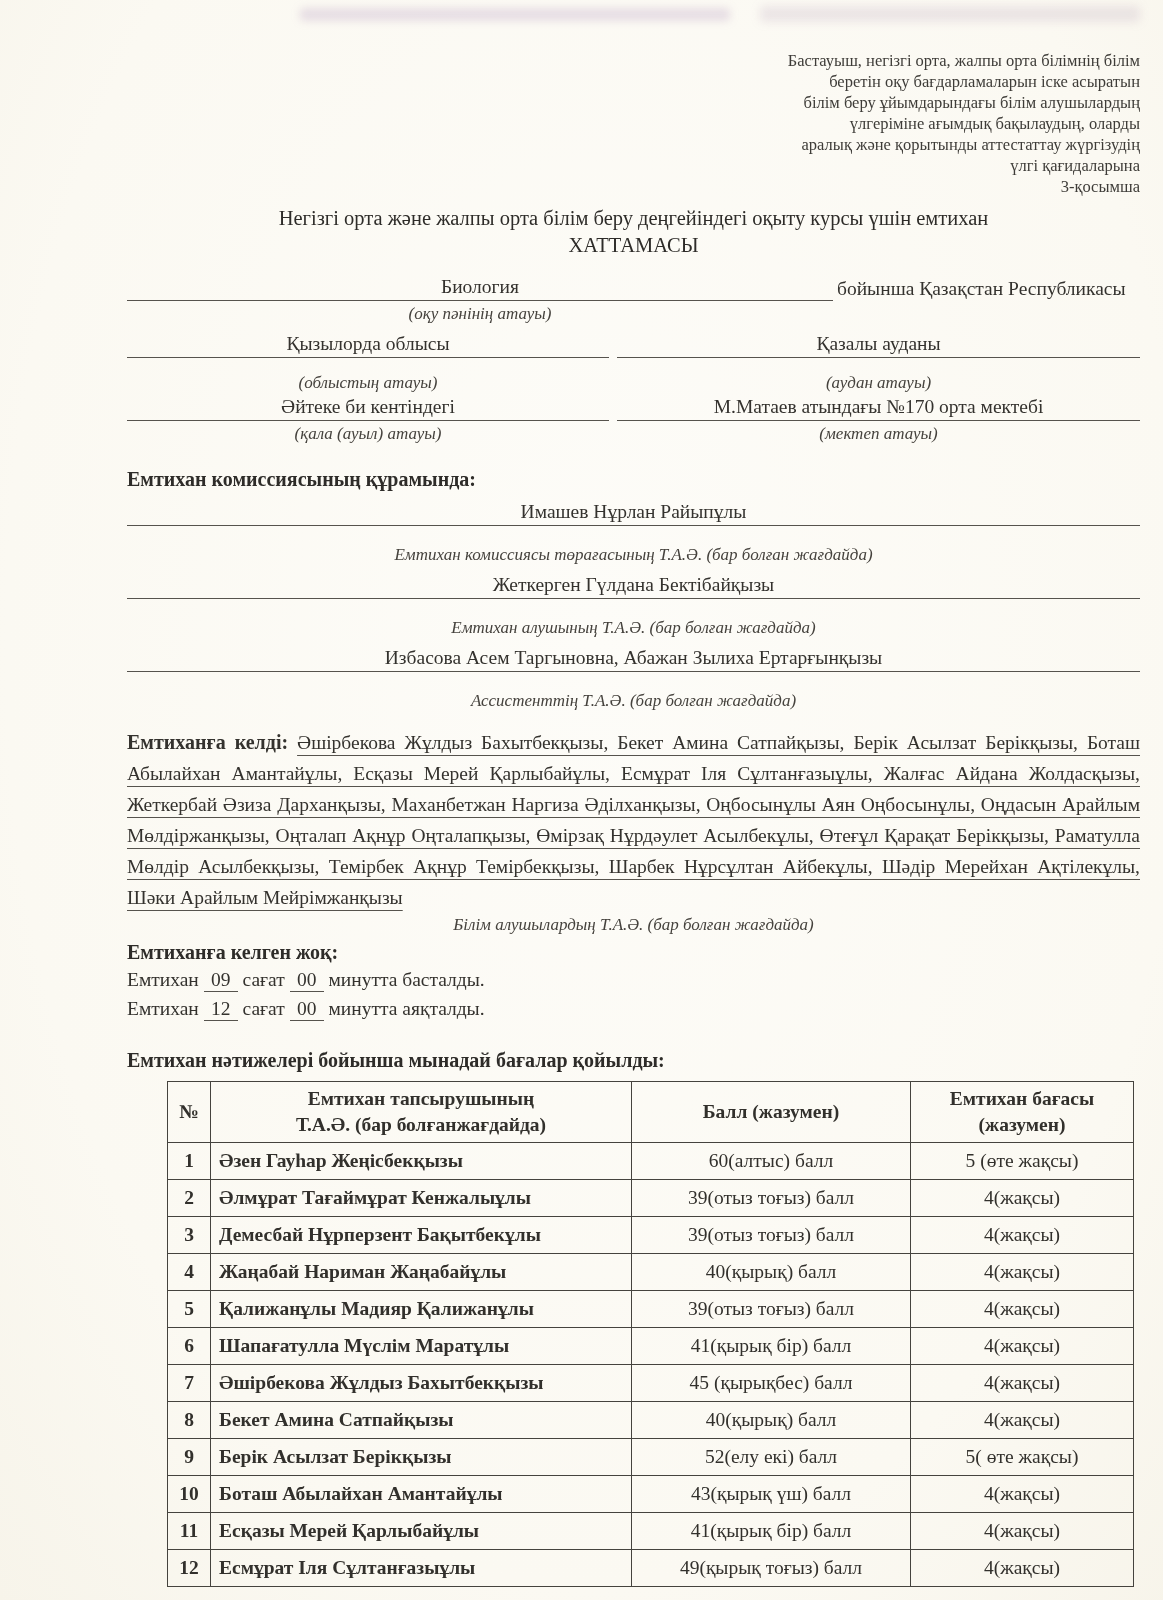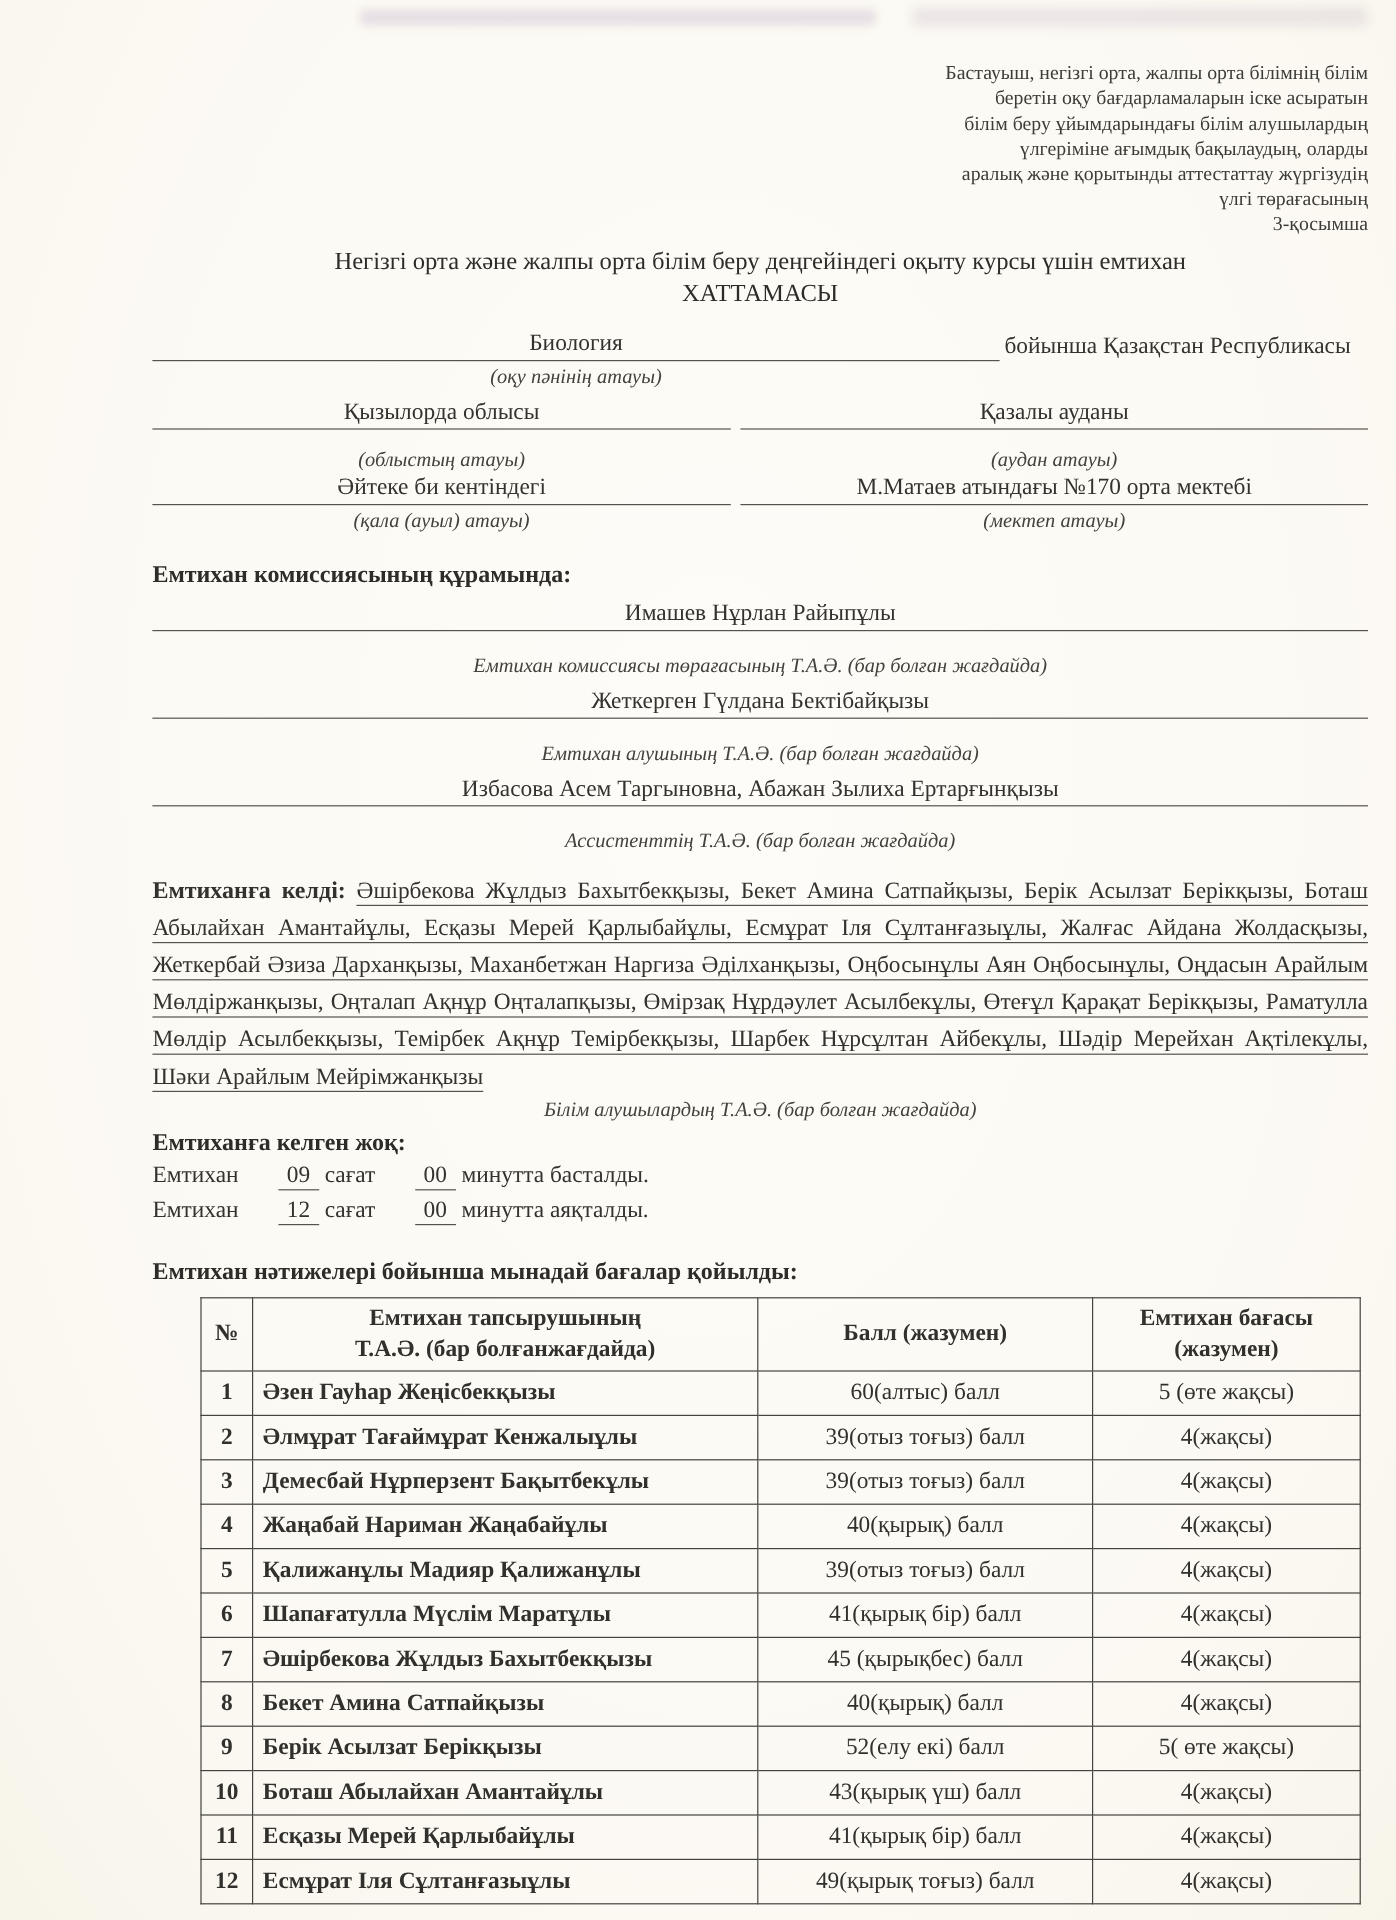--- a/index.html
+++ b/index.html
@@ -53,21 +53,21 @@
     text-decoration-color:#56534d;
     text-decoration-thickness:1.3px;
     text-underline-offset:6px;
   }
   .att-cap { text-align:center; margin-top:1px; }
 
   .absent-heading { margin-top:4px; }
   .timing { font-size:19.5px; line-height:29px; }
   .timing .u {
     display:inline-block; min-width:30px; text-align:center;
-    border-bottom:1.5px solid #56534d; line-height:22px; padding:0 2px;margin-left:28px;
+    border-bottom:1.5px solid #56534d; line-height:22px; padding:0 2px;
   }
 
   .results-heading { margin-top:24px; }
 
   table.results {
     margin:8px 0 0 40px; border-collapse:collapse;
     font-size:19.5px; color:#32302c;
   }
   table.results th, table.results td {
     border:1.6px solid #45433e; padding:3px 8px;
@@ -87,21 +87,21 @@
   <div class="artifact a2"></div>
 
   <div class="content">
 
     <div class="corner">
       <div>Бастауыш, негізгі орта, жалпы орта білімнің білім</div>
       <div>беретін оқу бағдарламаларын іске асыратын</div>
       <div>білім беру ұйымдарындағы білім алушылардың</div>
       <div>үлгеріміне ағымдық бақылаудың, оларды</div>
       <div>аралық және қорытынды аттестаттау жүргізудің</div>
-      <div>үлгі төрағасының</div>
+      <div>үлгі қағидаларына</div>
       <div>3-қосымша</div>
     </div>
 
     <div class="title">
       <div>Негізгі орта және жалпы орта білім беру деңгейіндегі оқыту курсы үшін емтихан</div>
       <div>ХАТТАМАСЫ</div>
     </div>
 
     <div class="field-row">
       <div class="ufield u-line subject-field">

